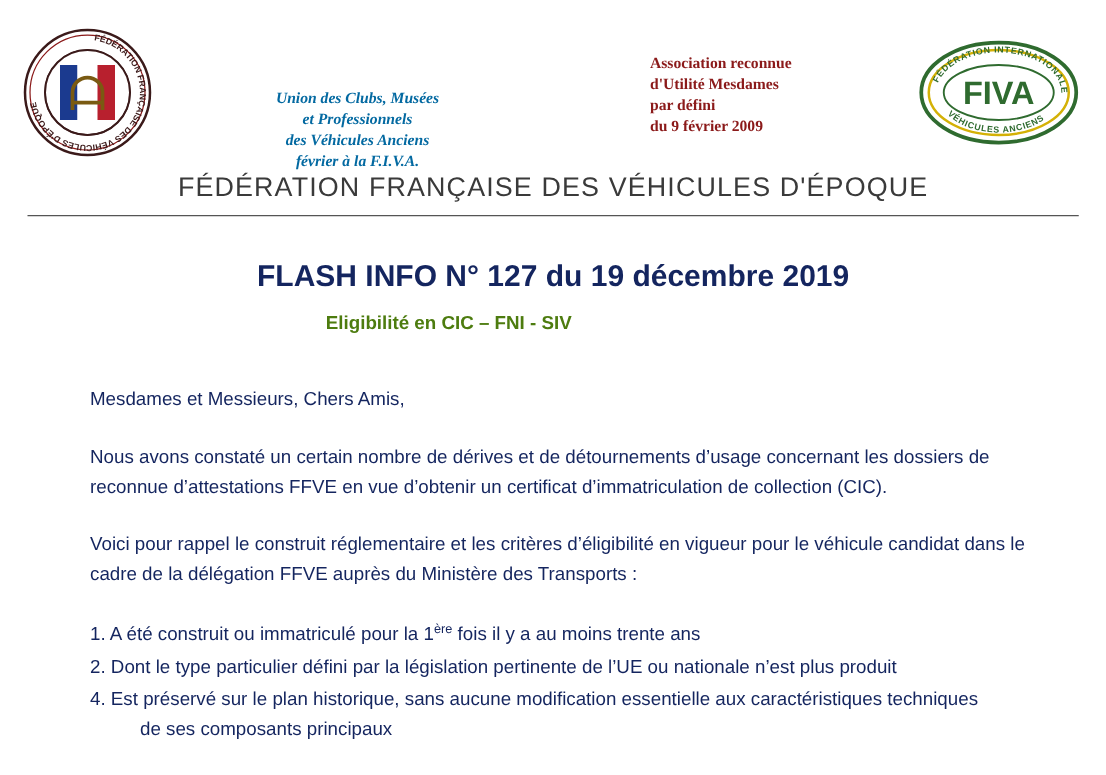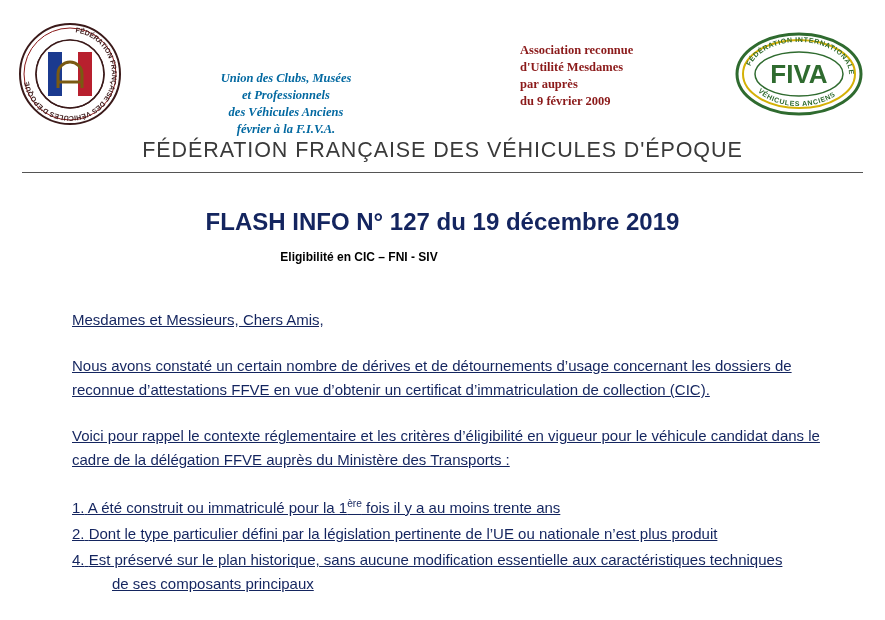--- a/index.html
+++ b/index.html
@@ -110,53 +110,51 @@
     font-weight: bold;
     color: #14255f;
   }
 
   .doc-subtitle {
     position: absolute;
     left: 0;
     top: 250px;
     width: 718px;
     text-align: center;
-    font-size: 12px;
-    font-weight: bold;
-    color: #000000;
+    font-size: 15px;
+    font-weight: bold;
+    color: #4d7c0f;
   }
 
   .content {
     position: absolute;
     left: 72px;
     top: 308px;
     width: 760px;
     font-size: 15px;
     line-height: 24px;
     color: #14255f;
   }
 
   .para {
     margin: 0 0 22px 0;
-    text-decoration: underline;
   }
   .para.tight {
     margin-bottom: 20px;
   }
 
   .list {
     margin: 0;
     padding: 0;
     list-style: none;
   }
   .list li {
     margin: 0 0 2px 0;
     padding-left: 20px;
     text-indent: -20px;
-    text-decoration: underline;
   }
   .list li .num {
     display: inline;
   }
   .list li .cont {
     display: block;
     padding-left: 20px;
     text-indent: 0;
   }
 
@@ -199,21 +197,21 @@
       <div>Union des Clubs, Musées</div>
       <div>et Professionnels</div>
       <div>des Véhicules Anciens</div>
       <div>février à la F.I.V.A.</div>
     </div>
 
 
     <div class="header-text-right">
       <div>Association reconnue</div>
       <div>d'Utilité Mesdames</div>
-      <div>par auprès</div>
+      <div>par défini</div>
       <div>du 9 février 2009</div>
     </div>
 
     <div class="logo-fiva">
       <svg viewBox="0 0 128 84" width="128" height="84" aria-hidden="true">
         <ellipse cx="64" cy="42" rx="62" ry="40" fill="#ffffff" stroke="#2f6b2f" stroke-width="3"></ellipse>
         <ellipse cx="64" cy="42" rx="56" ry="34" fill="#ffffff" stroke="#d4b106" stroke-width="2"></ellipse>
         <ellipse cx="64" cy="42" rx="44" ry="22" fill="#ffffff" stroke="#2f6b2f" stroke-width="1.5"></ellipse>
         <path id="fivaTop" d="M14 42 a50 32 0 0 1 100 0" fill="none"></path>
         <text font-family="Liberation Sans, sans-serif" font-size="7" fill="#2f6b2f" font-weight="bold" letter-spacing="0.6">
@@ -231,21 +229,21 @@
 
   <div class="fed-title">FÉDÉRATION FRANÇAISE DES VÉHICULES D'ÉPOQUE</div>
   <div class="rule"></div>
 
   <div class="doc-title">FLASH INFO N° 127 du 19 décembre 2019</div>
   <div class="doc-subtitle">Eligibilité en CIC – FNI - SIV</div>
 
   <div class="content">
     <p class="para">Mesdames et Messieurs, Chers Amis,</p>
     <p class="para">Nous avons constaté un certain nombre de dérives et de détournements d’usage concernant les dossiers de reconnue d’attestations FFVE en vue d’obtenir un certificat d’immatriculation de collection (CIC).</p>
-    <p class="para tight">Voici pour rappel le contexte réglementaire et les critères d’éligibilité en vigueur pour le véhicule candidat dans le cadre de la délégation FFVE auprès du Ministère des Transports :</p>
+    <p class="para tight">Voici pour rappel le construit réglementaire et les critères d’éligibilité en vigueur pour le véhicule candidat dans le cadre de la délégation FFVE auprès du Ministère des Transports :</p>
 
     <ol class="list">
       <li>
         <span class="num">1.</span>
         <span>A été construit ou immatriculé pour la 1</span><sup>ère</sup><span> fois il y a au moins trente ans</span>
       </li>
       <li>
         <span class="num">2.</span>
         <span>Dont le type particulier défini par la législation pertinente de l’UE ou nationale n’est plus produit</span>
       </li>

